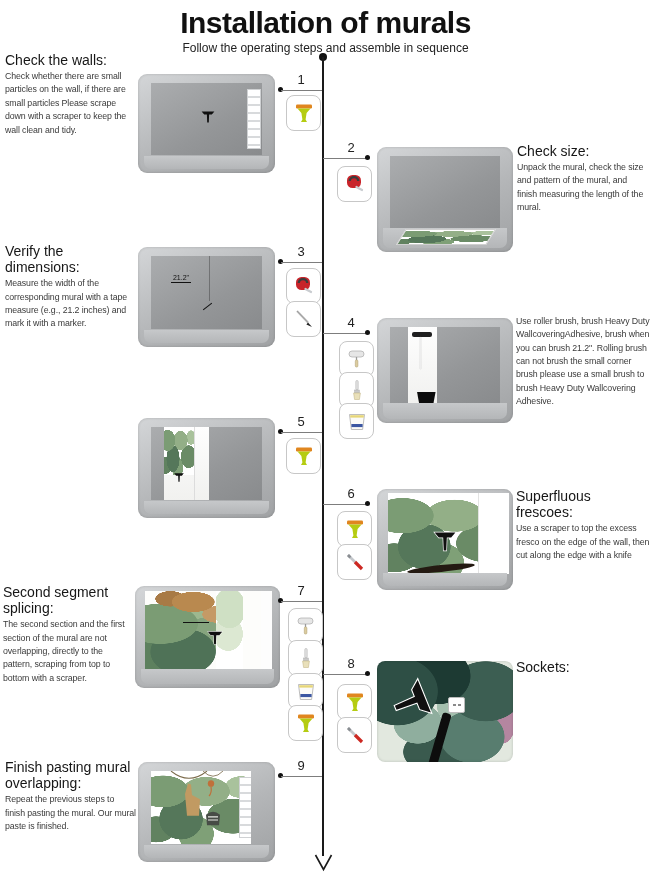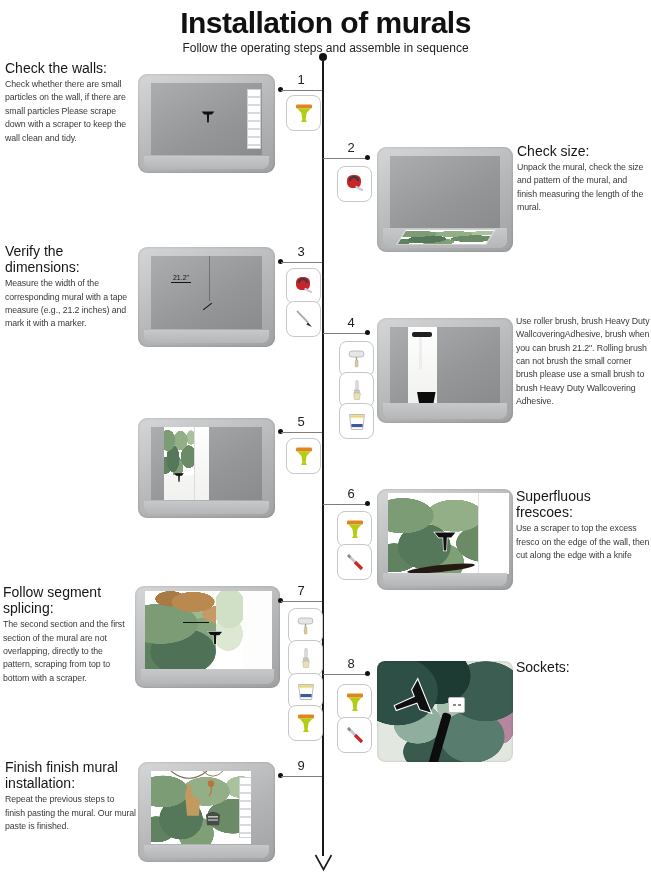--- a/index.html
+++ b/index.html
@@ -128,21 +128,21 @@
 
   <div class="title">Installation of murals</div>
   <div class="subtitle">Follow the operating steps and assemble in sequence</div>
 
   <div class="tl-topdot"></div>
   <div class="tl-line"></div>
   <svg class="tl-arrow" viewBox="0 0 19 19">
     <polyline points="1.5,2 9.5,16.5 17.5,2" fill="none" stroke="#1a1a1a" stroke-width="1.6"></polyline>
   </svg>
 
-  <div class="txt" style="left:5px;top:60px;width:130px">
+  <div class="txt" style="left:5px;top:52px;width:130px">
     <h3>Check the walls:</h3>
     <p>Check whether there are small particles on the wall, if there are small particles Please scrape down with a scraper to keep the wall clean and tidy.</p>
   </div>
   <div class="room" style="left:138px;top:74px;width:137px;height:99px">
     <div class="wall">
       <svg class="scr" style="left:44%;top:38%;width:16px;height:14px" viewBox="0 0 40 34">
           <use href="#sym-scraper"></use>
         </svg>
       <div class="radiator"></div>
     </div>
@@ -277,21 +277,21 @@
       <div style="position:absolute;left:16%;bottom:2px;width:56%;height:7px;background:#241a12;border-radius:50%;transform:rotate(-6deg)"></div>
     </div>
     <div class="floor"></div>
   </div>
   <div class="txt" style="left:516px;top:488px;width:134px">
     <h3>Superfluous frescoes:</h3>
     <p>Use a scraper to top the excess fresco on the edge of the wall, then cut along the edge with a knife</p>
   </div>
 
   <div class="txt" style="left:3px;top:584px;width:131px">
-    <h3>Follow segment splicing:</h3>
+    <h3>Second segment splicing:</h3>
     <p>The second section and the first section of the mural are not overlapping, directly to the pattern, scraping from top to bottom with a scraper.</p>
   </div>
   <div class="room" style="left:135px;top:586px;width:145px;height:102px">
     <div class="wall fol-warm" style="left:10px;top:5px;right:8px;bottom:19px">
       <div style="position:absolute;left:56%;top:0;bottom:0;width:21%;background:#fff;background-image:radial-gradient(ellipse 60% 26% at 50% 22%,#cfe0c4 0 98%,transparent 100%),radial-gradient(ellipse 55% 22% at 45% 55%,#dce8d2 0 98%,transparent 100%)"></div>
       <div style="position:absolute;right:0;top:0;bottom:0;width:9%;background:#fdfdfd"></div>
       <div style="position:absolute;left:30%;top:40%;width:26px;border-top:1px solid #111"></div>
       <svg class="scr scr-out" style="left:48%;top:50%;width:18px;height:16px" viewBox="0 0 40 34">
           <use href="#sym-scraper"></use>
         </svg>
@@ -340,21 +340,21 @@
     <svg class="scr scr-out" style="left:8%;top:22%;width:44px;height:38px;transform:rotate(68deg)" viewBox="0 0 40 34">
         <use href="#sym-scraper"></use>
       </svg>
     <div style="position:absolute;left:42%;top:50%;width:9px;height:64%;background:#0d0d0d;transform:rotate(16deg);border-radius:3px"></div>
   </div>
   <div class="txt" style="left:516px;top:659px;width:134px">
     <h3>Sockets:</h3>
   </div>
 
   <div class="txt" style="left:5px;top:759px;width:131px">
-    <h3>Finish finish mural installation:</h3>
+    <h3>Finish pasting mural overlapping:</h3>
     <p>Repeat the previous steps to finish pasting the mural. Our mural paste is finished.</p>
   </div>
   <div class="room" style="left:138px;top:762px;width:137px;height:100px">
     <div class="wall" style="right:24px">
       <div class="fol-light" style="position:absolute;inset:0">
         <svg style="position:absolute;inset:0;width:100%;height:100%" viewBox="0 0 100 70" preserveAspectRatio="none">
           <path d="M20 0 Q38 14 56 0" fill="none" stroke="#7a6a4a" stroke-width="1"></path>
           <path d="M52 0 Q62 10 72 0" fill="none" stroke="#7a6a4a" stroke-width="0.8"></path>
           <circle cx="60" cy="12" r="3.2" fill="#c0703a"></circle>
           <path d="M60 15 q1 6 -2 9" fill="none" stroke="#c0703a" stroke-width="1.2"></path>

